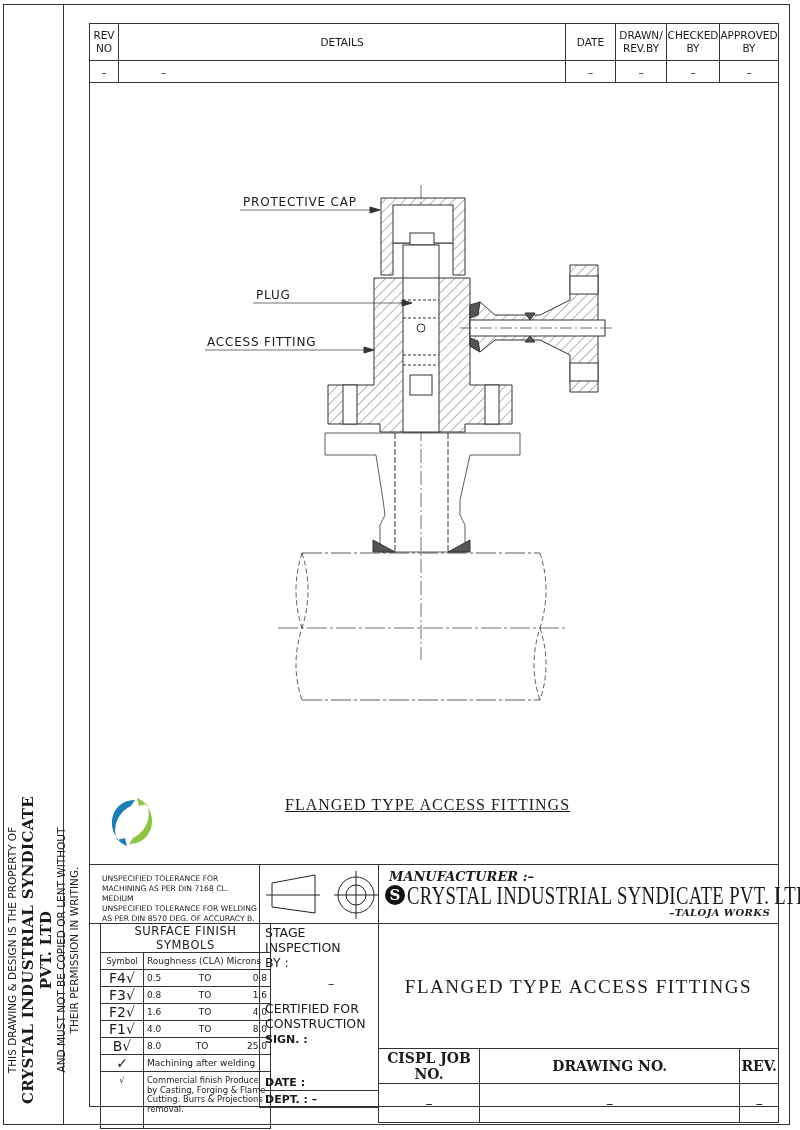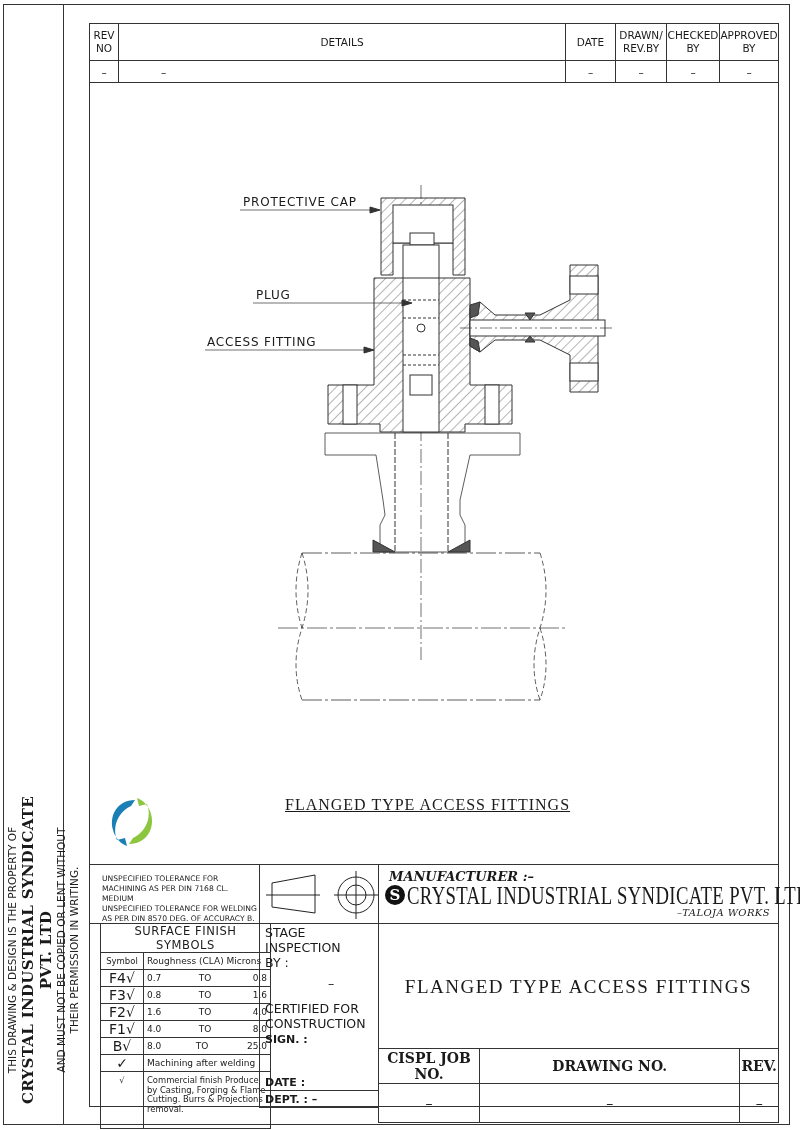--- a/index.html
+++ b/index.html
@@ -16,21 +16,21 @@
   table.rev tr.h td { height:36px; line-height:13px; }
   table.rev tr.v td { height:21px; }
 
   .tb { position:absolute; border:1px solid #333; box-sizing:border-box; }
   .tol { left:89px; top:864px; width:171px; height:60px; font-size:7.6px; line-height:10px; padding:9px 0 0 12px; }
   .sym { left:259px; top:864px; width:120px; height:60px; }
   .mfr { left:378px; top:864px; width:401px; height:60px; }
   .mfr .lbl { position:absolute; left:10px; top:4px; font-family:"DejaVu Serif", serif; font-style:italic; font-weight:bold; font-size:13px; }
   .mfr .name { position:absolute; left:28px; top:16px; font-family:"Liberation Serif", serif; font-size:26px; transform:scaleX(0.72); transform-origin:0 0; white-space:nowrap; letter-spacing:0.5px; }
   .mfr .logo { position:absolute; left:6px; top:20px; width:20px; height:20px; border-radius:50%; background:#111; color:#fff; font-size:15px; font-weight:bold; text-align:center; line-height:20px; font-family:"DejaVu Serif", serif; }
-  .mfr .works { position:absolute; right:8px; top:42px; font-family:"DejaVu Serif", serif; font-style:italic; font-weight:normal; font-size:10px; letter-spacing:0.4px; }
+  .mfr .works { position:absolute; right:8px; top:42px; font-family:"DejaVu Serif", serif; font-style:italic; font-weight:bold; font-size:10px; letter-spacing:0.4px; }
 
   table.sf { position:absolute; left:100px; top:923px; width:171px; border-collapse:collapse; font-size:9px; }
   table.sf td { border:1px solid #333; height:16px; padding:0 3px; }
   table.sf tr.title td { font-size:11.5px; text-align:center; letter-spacing:0.6px; height:17px; }
   table.sf td.s { width:36px; text-align:center; font-size:14px; }
   table.sf td.r { font-size:9px; }
   .sf-range { display:flex; justify-content:space-between; }
   .sf-range span:nth-child(2) { margin-left:-4px; }
   table.sf tr.comm td { height:52px; vertical-align:top; font-size:8.4px; line-height:9.5px; padding-top:4px; }
   .scale { left:89px; top:1136px; width:171px; height:35px; font-size:11.5px; font-weight:normal; padding:2px 4px; }
@@ -196,21 +196,21 @@
         <td colspan="2">SURFACE FINISH SYMBOLS</td>
       </tr>
   <tr>
     <td class="s" style="font-size:8.5px">Symbol</td>
     <td class="r">Roughness (CLA) Microns</td>
   </tr>
   <tr>
     <td class="s">F4√</td>
     <td class="r">
           <div class="sf-range">
-            <span>0.7</span>
+            <span>0.5</span>
             <span>TO</span>
             <span>0.8</span>
           </div>
         </td>
   </tr>
   <tr>
     <td class="s">F3√</td>
     <td class="r">
           <div class="sf-range">
             <span>0.8</span>

